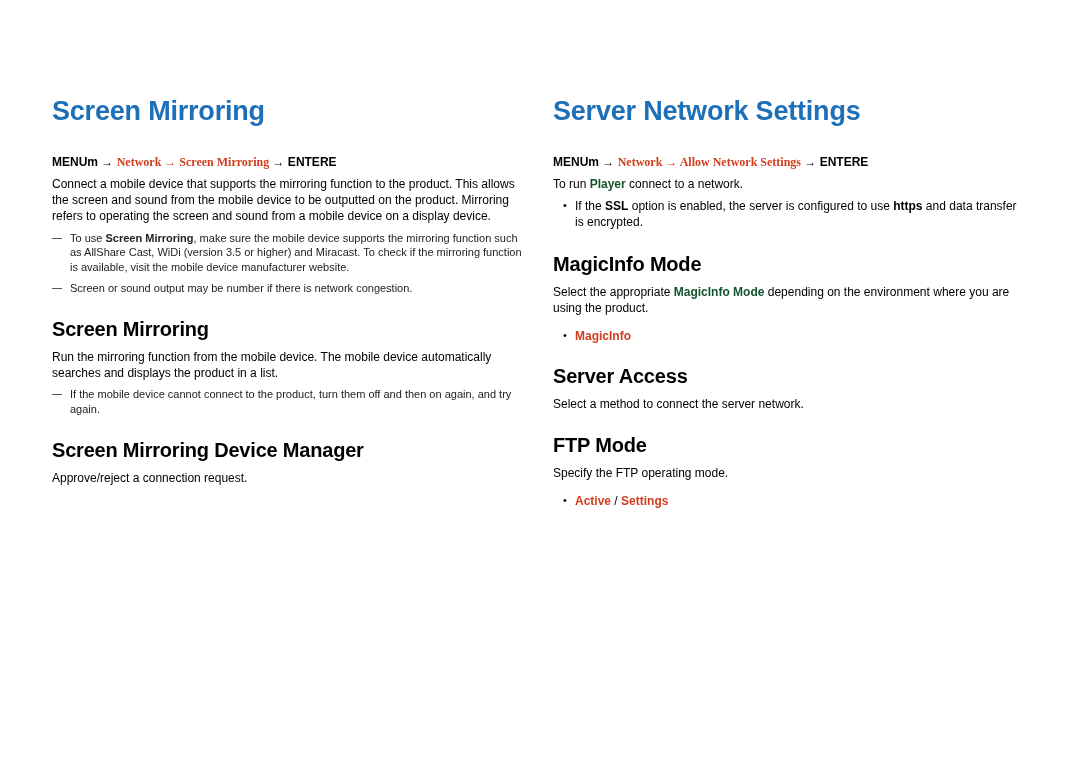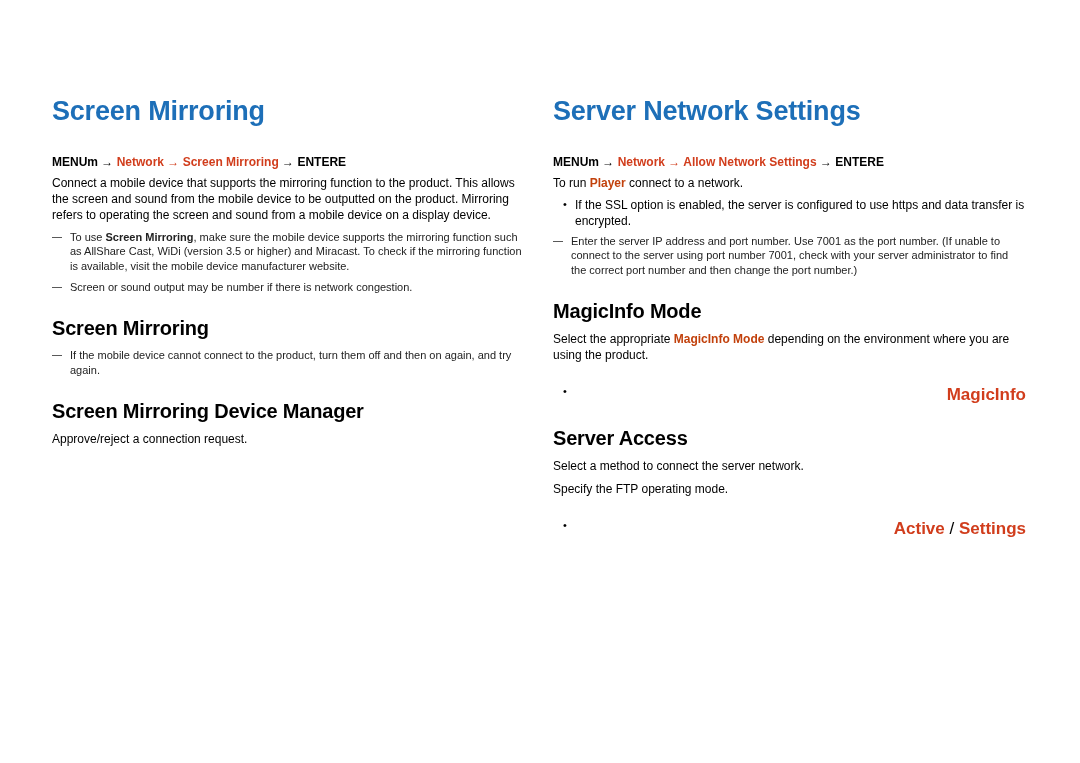--- a/index.html
+++ b/index.html
@@ -19,28 +19,28 @@
     font-size: 27px;
     font-weight: 600;
     margin-bottom: 28px;
     letter-spacing: -0.2px;
   }
   .breadcrumb {
     font-size: 12px;
     font-weight: 700;
     margin-bottom: 6px;
   }
-  .breadcrumb .hl { color: #d13d1c; }
+  .breadcrumb .hl { color: #d13d1c; font-family: Liberation Serif, serif; }
   .breadcrumb .enter { font-family: Arial, sans-serif; }
   p.body {
     font-size: 12px;
     line-height: 1.35;
     margin-bottom: 6px;
   }
-  p.body .hl { color: #c2410c; font-weight: 600; }
+  p.body .hl { color: #14532d; font-weight: 600; }
   .note {
     font-size: 11px;
     line-height: 1.35;
     padding-left: 18px;
     position: relative;
     margin-bottom: 6px;
     color: #222;
   }
   .note::before {
     content: "―";
@@ -64,29 +64,28 @@
     position: relative;
     margin-bottom: 4px;
   }
   .bullet::before {
     content: "•";
     position: absolute;
     left: 10px;
     top: 0;
     font-size: 11px;
   }
-  .bullet .b { font-weight: 400; }
+  .bullet .b { font-weight: 700; }
   .bullet-strong {
-    font-size: 17px;
+    font-size: 12px;
     font-weight: 700;
     color: #d13d1c;
     padding-left: 22px;
     position: relative;
-    margin-top: 22px;
-    text-align: right;
+    margin-top: 13px;
   }
   .bullet-strong::before {
     content: "•";
     position: absolute;
     left: 10px;
     top: 0;
     color: #000;
     font-weight: 400;
     font-size: 11px;
   }
@@ -104,20 +103,21 @@
 
   <p class="body">Connect a mobile device that supports the mirroring function to the product. This allows the screen and sound from the mobile device to be outputted on the product. Mirroring refers to operating the screen and sound from a mobile device on a display device.</p>
 
   <p class="note">
     <span>To use </span><span class="b">Screen Mirroring</span><span>, make sure the mobile device supports the mirroring function such as AllShare Cast, WiDi (version 3.5 or higher) and Miracast. To check if the mirroring function is available, visit the mobile device manufacturer website.</span>
   </p>
 
   <p class="note">Screen or sound output may be number if there is network congestion.</p>
 
   <h2>Screen Mirroring</h2>
+  <p class="body">Run the mirroring function from the mobile device. The mobile device automatically searches and displays the product in a list.</p>
   <p class="note">If the mobile device cannot connect to the product, turn them off and then on again, and try again.</p>
 
   <h2>Screen Mirroring Device Manager</h2>
   <p class="body">Approve/reject a connection request.</p>
 </div>
 
 <div class="col">
   <h1>Server Network Settings</h1>
 
   <p class="breadcrumb">
@@ -126,28 +126,28 @@
 
 
   <p class="body">
     <span>To run </span><span class="hl">Player</span><span> connect to a network.</span>
   </p>
 
   <p class="bullet">
     <span>If the </span><span class="b">SSL</span><span> option is enabled, the server is configured to use </span><span class="b">https</span><span> and data transfer is encrypted.</span>
   </p>
 
-  <p class="note">Enter the server IP address and port number. Use 7001 as the port number. (If unable to connect to the server using port number 7001, check with your server administrator to find the correct port number and then change the port number.)</p>
 
   <h2>MagicInfo Mode</h2>
   <p class="body">
     <span>Select the appropriate </span><span class="hl">MagicInfo Mode</span><span> depending on the environment where you are using the product.</span>
   </p>
   <p class="bullet-strong">MagicInfo</p>
 
   <h2>Server Access</h2>
   <p class="body">Select a method to connect the server network.</p>
 
+  <h2>FTP Mode</h2>
   <p class="body">Specify the FTP operating mode.</p>
   <p class="bullet-strong">
     <span>Active</span><span class="sep"> / </span><span>Settings</span>
   </p>
 </div>
 
 </body></html>

